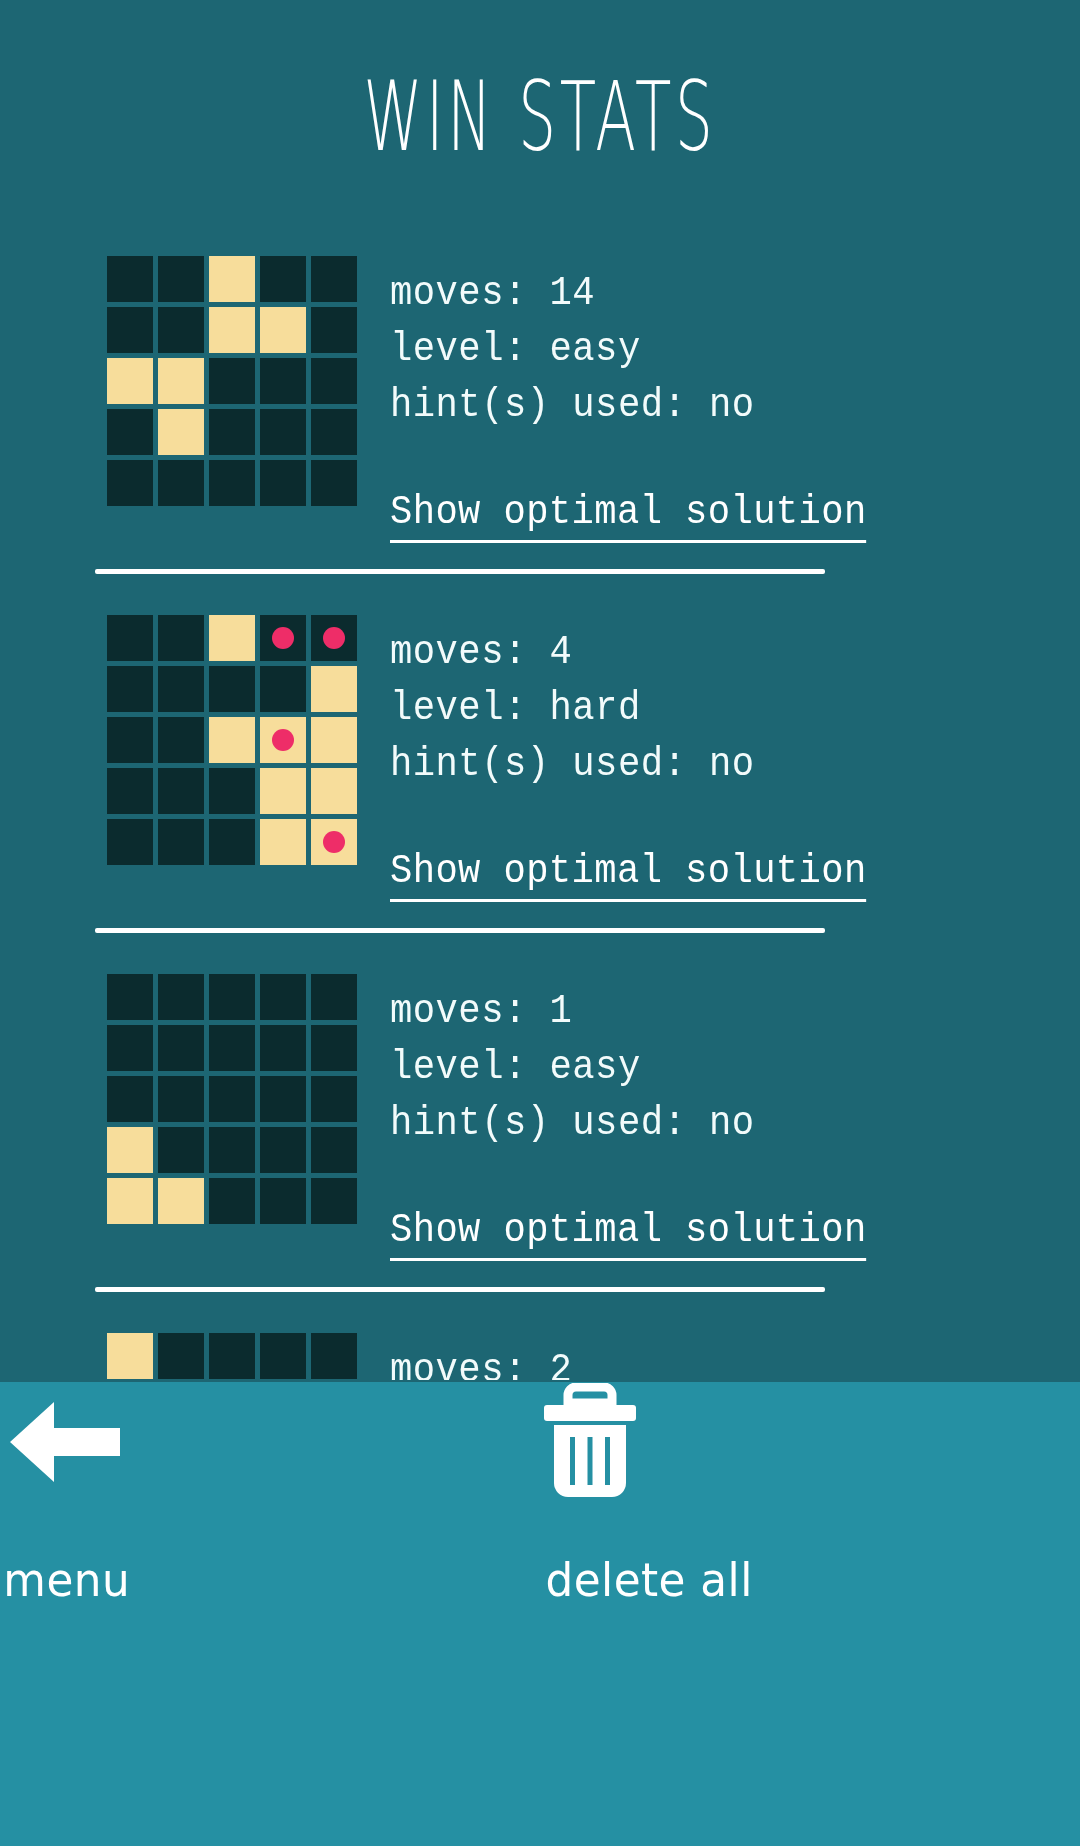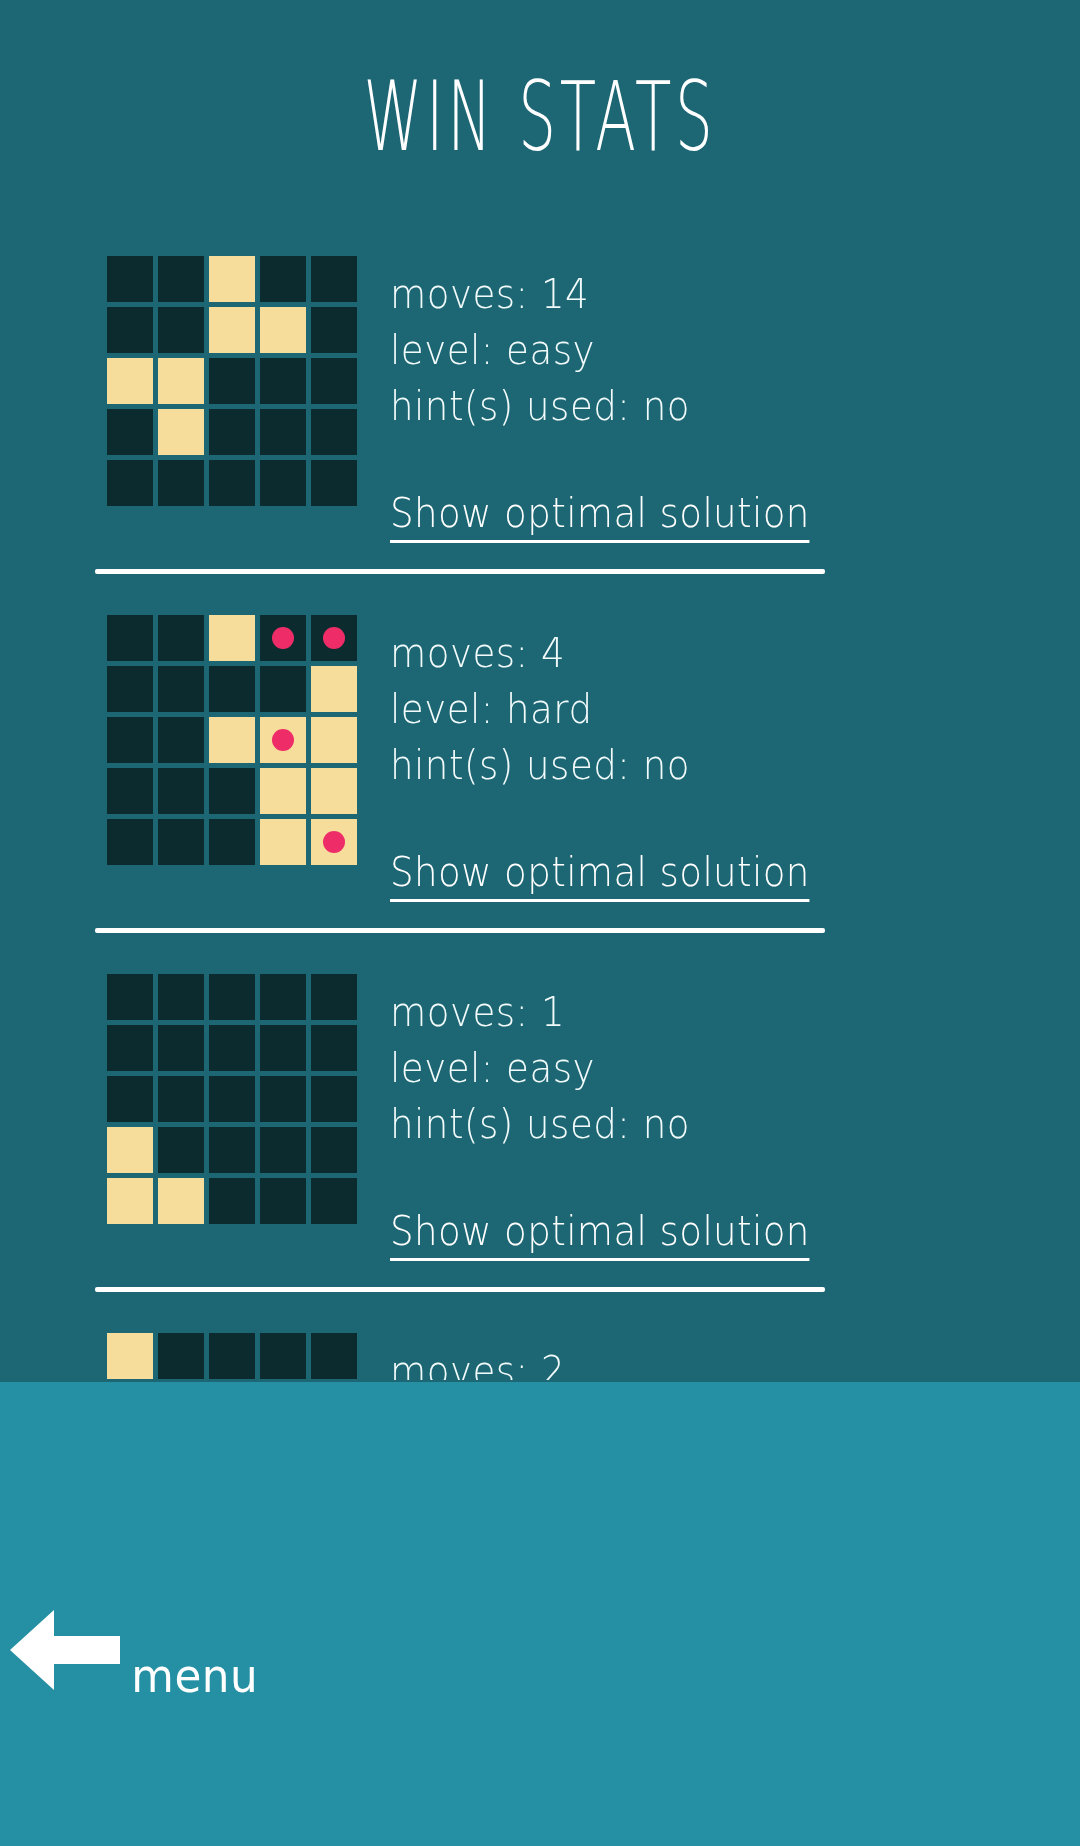--- a/index.html
+++ b/index.html
@@ -43,20 +43,21 @@
     width: 1080px;
     height: 1165px;
     overflow: hidden;
   }
 
   .entry {
     position: relative;
     display: flex;
     align-items: flex-start;
     padding: 41px 0 0 0;
+    font-family: Liberation Mono, monospace;
   }
 
   .grid-wrap {
     margin-left: 107px;
     flex: 0 0 auto;
   }
   .grid {
     display: grid;
     grid-template-columns: repeat(5, 46px);
     grid-template-rows: repeat(5, 46px);
@@ -126,23 +127,23 @@
     left: 0;
     bottom: 0;
     width: 1080px;
     height: 464px;
     background: #2590a3;
     display: flex;
   }
   .navbtn {
     flex: 1 1 50%;
     display: flex;
-    align-items: center;
+    flex-direction: column;
+    align-items: flex-start;
     justify-content: flex-start;
-    padding-top: 72px;
     cursor: pointer;
   }
   .navbtn .glyph {
     height: 120px;
     display: flex;
     align-items: center;
     justify-content: center;
   }
   .navbtn .caption {
     margin-top: 52px;
@@ -289,15 +290,28 @@
 
   <div class="bottombar">
     <div class="navbtn">
       <div class="glyph">
         <svg width="128" height="92" viewBox="0 0 128 92" aria-hidden="true">
           <path d="M54 6 L10 46 L54 86 L54 60 L120 60 L120 32 L54 32 Z" fill="#ffffff"></path>
         </svg>
       </div>
       <div class="caption">menu</div>
     </div>
+    <div class="navbtn">
+      <div class="glyph">
+        <svg width="100" height="118" viewBox="0 0 100 118" aria-hidden="true">
+          <path d="M36 4 h28 a8 8 0 0 1 8 8 v8 h-44 v-8 a8 8 0 0 1 8 -8 z" fill="none" stroke="#ffffff" stroke-width="9"></path>
+          <rect x="4" y="22" width="92" height="16" rx="3" fill="#ffffff"></rect>
+          <path d="M14 42 h72 v58 a14 14 0 0 1 -14 14 h-44 a14 14 0 0 1 -14 -14 z" fill="#ffffff"></path>
+          <rect x="30" y="54" width="5" height="48" fill="#2590a3"></rect>
+          <rect x="47.5" y="54" width="5" height="48" fill="#2590a3"></rect>
+          <rect x="65" y="54" width="5" height="48" fill="#2590a3"></rect>
+        </svg>
+      </div>
+      <div class="caption">delete all</div>
+    </div>
   </div>
 
 </div>
 
 </body></html>

